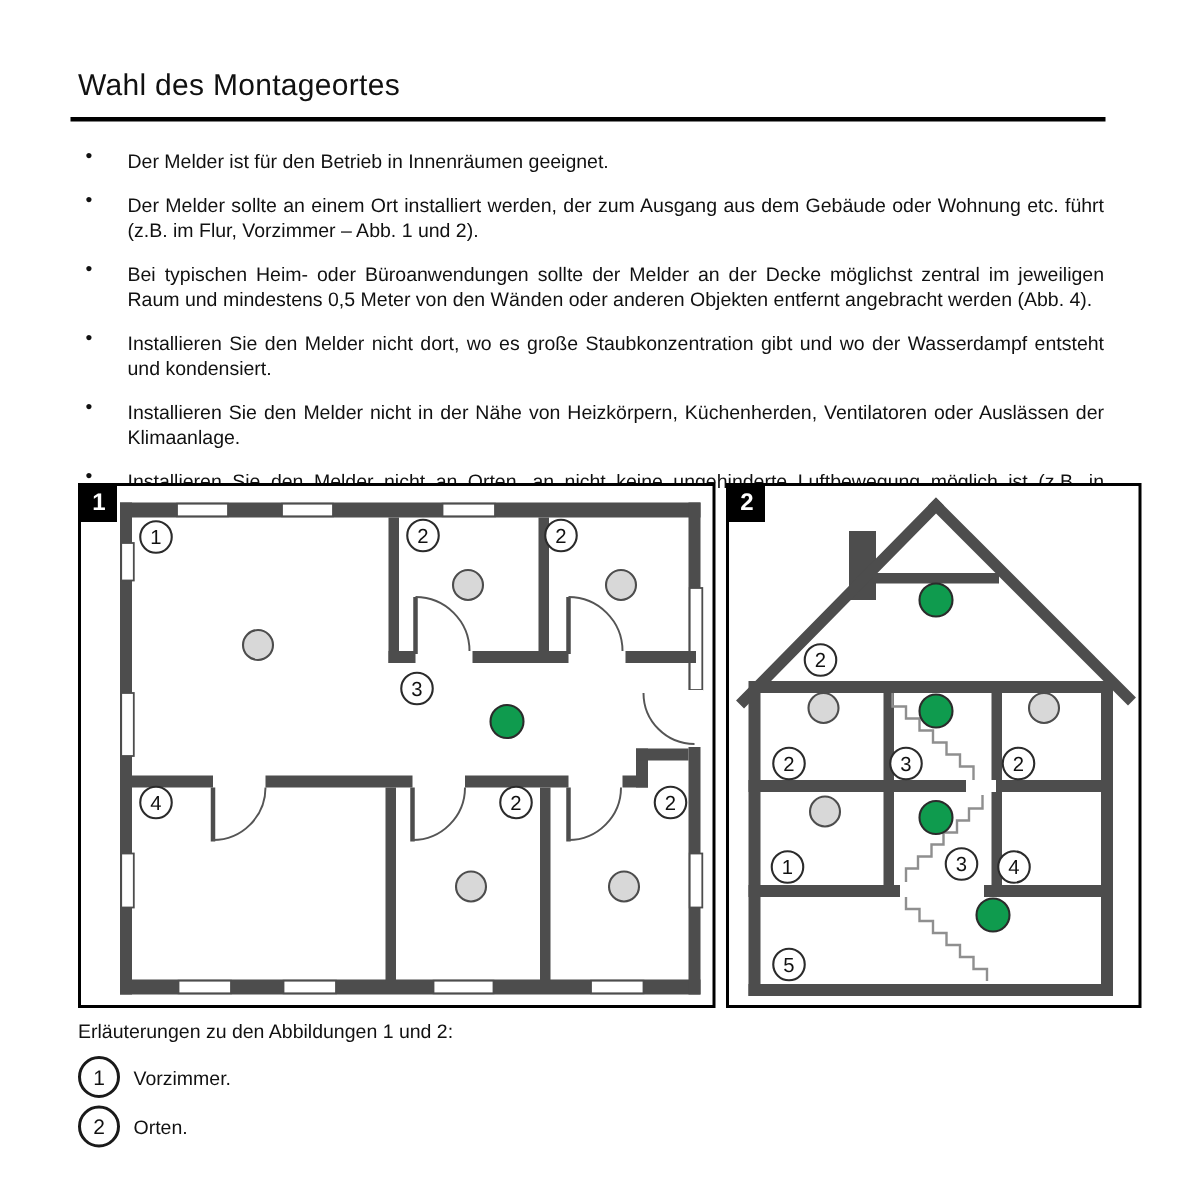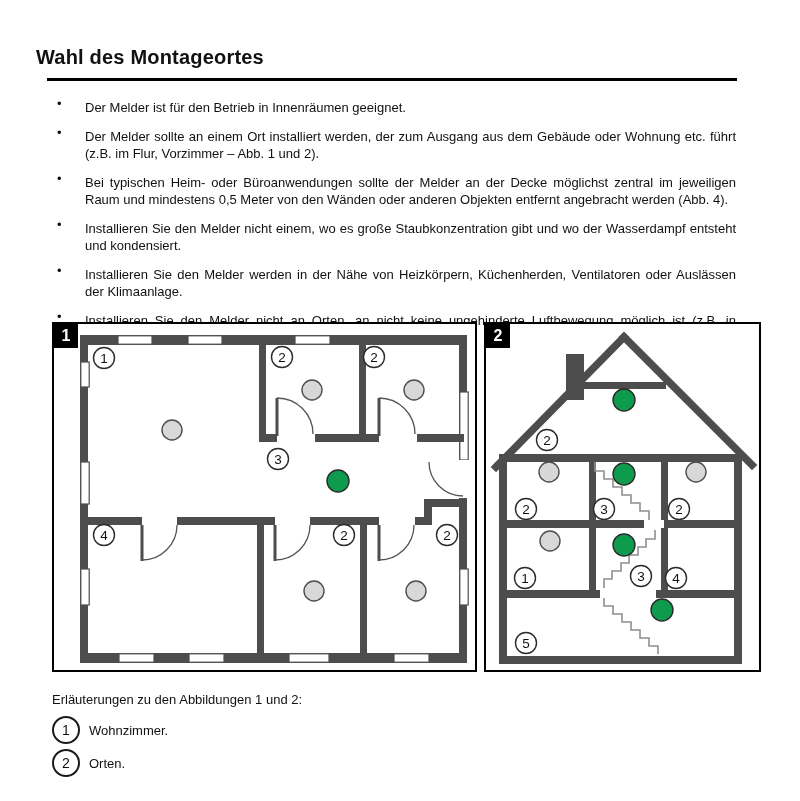--- a/index.html
+++ b/index.html
@@ -4,22 +4,22 @@
 <style>
   :root{
     --wall:#4d4d4d; --det-idle:#d8d8d8; --det-active:#0f9b4e;
     --stairs:#8f8f8f; --ink:#111;
   }
   html,body{margin:0;padding:0}
   body{width:800px;height:801px;background:#fff;position:relative;
        font-family:"Liberation Sans",sans-serif;color:var(--ink);}
   .page{position:absolute;inset:0;background:#fff;overflow:hidden}
 
-  .title{position:absolute;left:36px;top:46px;margin:0;font-size:20px;
-         font-weight:bold;letter-spacing:.2px;white-space:nowrap}
+  .title{position:absolute;left:52px;top:46px;margin:0;font-size:20px;
+         font-weight:normal;letter-spacing:.2px;white-space:nowrap}
   .rule{position:absolute;left:47px;top:78px;width:690px;height:3px;background:#000}
 
   .bullets{position:absolute;left:52px;top:95px;width:688px;margin:0;padding:0;list-style:none}
   .bullets li{display:flex;margin:0 0 4px 0;font-size:13px;line-height:17px}
   .bullets .dot{flex:none;width:29px;padding-left:5px;box-sizing:border-box}
   .bullets p{margin:4px;flex:1;text-align:justify}
 
   .figbox{position:absolute;border:2px solid #000;background:#fff;box-sizing:border-box}
   #fig1{left:52px;top:322px;width:425px;height:350px}
   #fig2{left:484px;top:322px;width:277px;height:350px}
@@ -32,21 +32,21 @@
   .gap{fill:#fff}
   .door{fill:none;stroke:#555;stroke-width:1.3}
   .det{fill:var(--det-idle);stroke:#4d4d4d;stroke-width:1.4}
   .detg{fill:var(--det-active);stroke:#2b2b2b;stroke-width:1.4}
   .stairs{fill:none;stroke:var(--stairs);stroke-width:1.6}
   .lblc{fill:#fff;stroke:#2b2b2b;stroke-width:1.4}
   .lbl{font-family:"Liberation Sans",sans-serif;font-size:13.5px;fill:var(--ink);text-anchor:middle}
   .roofline{stroke:var(--wall);stroke-width:7.5;stroke-linecap:square;fill:none}
 
   .legend{position:absolute;left:52px;top:676px}
-  .legend-title{margin:16px 0 9px 0;font-size:13px}
+  .legend-title{margin:4px 0 9px 0;font-size:13px}
   .legend-item{display:flex;align-items:center;margin-bottom:5px;font-size:13px}
   .lnum{flex:none;width:24px;height:24px;border:2px solid #1a1a1a;border-radius:50%;box-sizing:content-box;
         display:flex;align-items:center;justify-content:center;font-size:14px;margin-right:9px;background:#fff}
 </style>
 </head>
 <body>
 
 <div class="page">
 
   <h1 class="title">Wahl des Montageortes</h1>
@@ -60,25 +60,25 @@
     <li>
         <span class="dot">•</span>
         <p>Der Melder sollte an einem Ort installiert werden, der zum Ausgang aus dem Gebäude oder Wohnung etc. führt (z.B. im Flur, Vorzimmer – Abb. 1 und 2).</p>
       </li>
     <li>
         <span class="dot">•</span>
         <p>Bei typischen Heim- oder Büroanwendungen sollte der Melder an der Decke möglichst zentral im jeweiligen Raum und mindestens 0,5 Meter von den Wänden oder anderen Objekten entfernt angebracht werden (Abb. 4).</p>
       </li>
     <li>
         <span class="dot">•</span>
-        <p>Installieren Sie den Melder nicht einem, wo es große Staubkonzentration gibt und wo der Wasserdampf entsteht und kondensiert.</p>
-      </li>
-    <li>
-        <span class="dot">•</span>
-        <p>Installieren Sie den Melder werden in der Nähe von Heizkörpern, Küchenherden, Ventilatoren oder Auslässen der Klimaanlage.</p>
+        <p>Installieren Sie den Melder nicht dort, wo es große Staubkonzentration gibt und wo der Wasserdampf entsteht und kondensiert.</p>
+      </li>
+    <li>
+        <span class="dot">•</span>
+        <p>Installieren Sie den Melder nicht in der Nähe von Heizkörpern, Küchenherden, Ventilatoren oder Auslässen der Klimaanlage.</p>
       </li>
     <li>
         <span class="dot">•</span>
         <p>Installieren Sie den Melder nicht an Orten, an nicht keine ungehinderte Luftbewegung möglich ist (z.B. in Nischen etc.).</p>
       </li>
   </ul>
 
   <div class="figbox" id="fig1">
     <div class="badge">1</div>
     <svg width="421" height="346" viewBox="0 0 421 346">
@@ -241,21 +241,21 @@
           <circle class="lblc" cx="40" cy="319" r="10.5"></circle>
           <text class="lbl" x="40" y="323.7">5</text>
         </g>
     </svg>
   </div>
 
   <div class="legend">
     <p class="legend-title">Erläuterungen zu den Abbildungen 1 und 2:</p>
     <div class="legend-item">
       <span class="lnum">1</span>
-      <span>Wohnzimmer.</span>
+      <span>Vorzimmer.</span>
     </div>
     <div class="legend-item">
       <span class="lnum">2</span>
       <span>Orten.</span>
     </div>
   </div>
 
 </div>
 
 </body></html>

